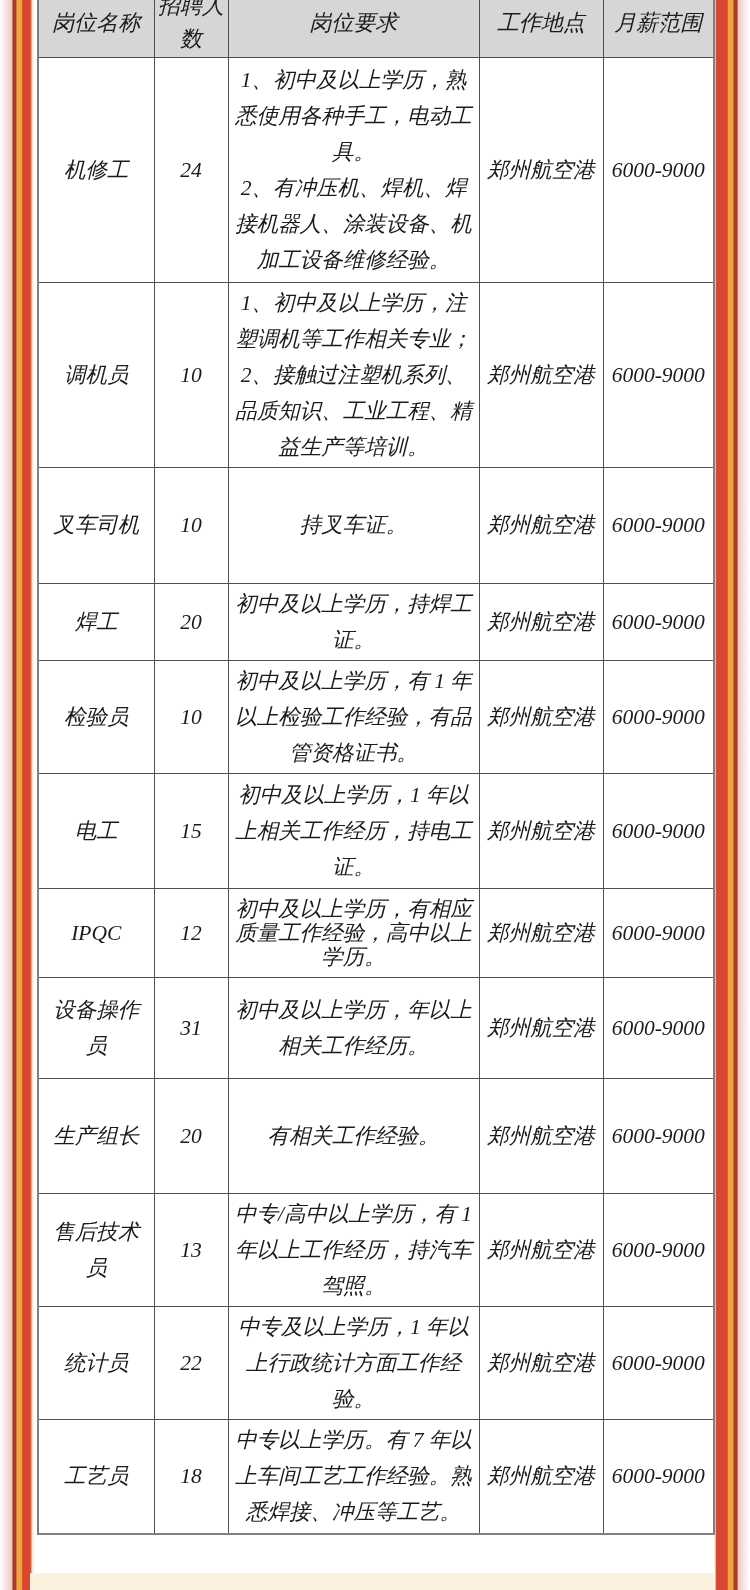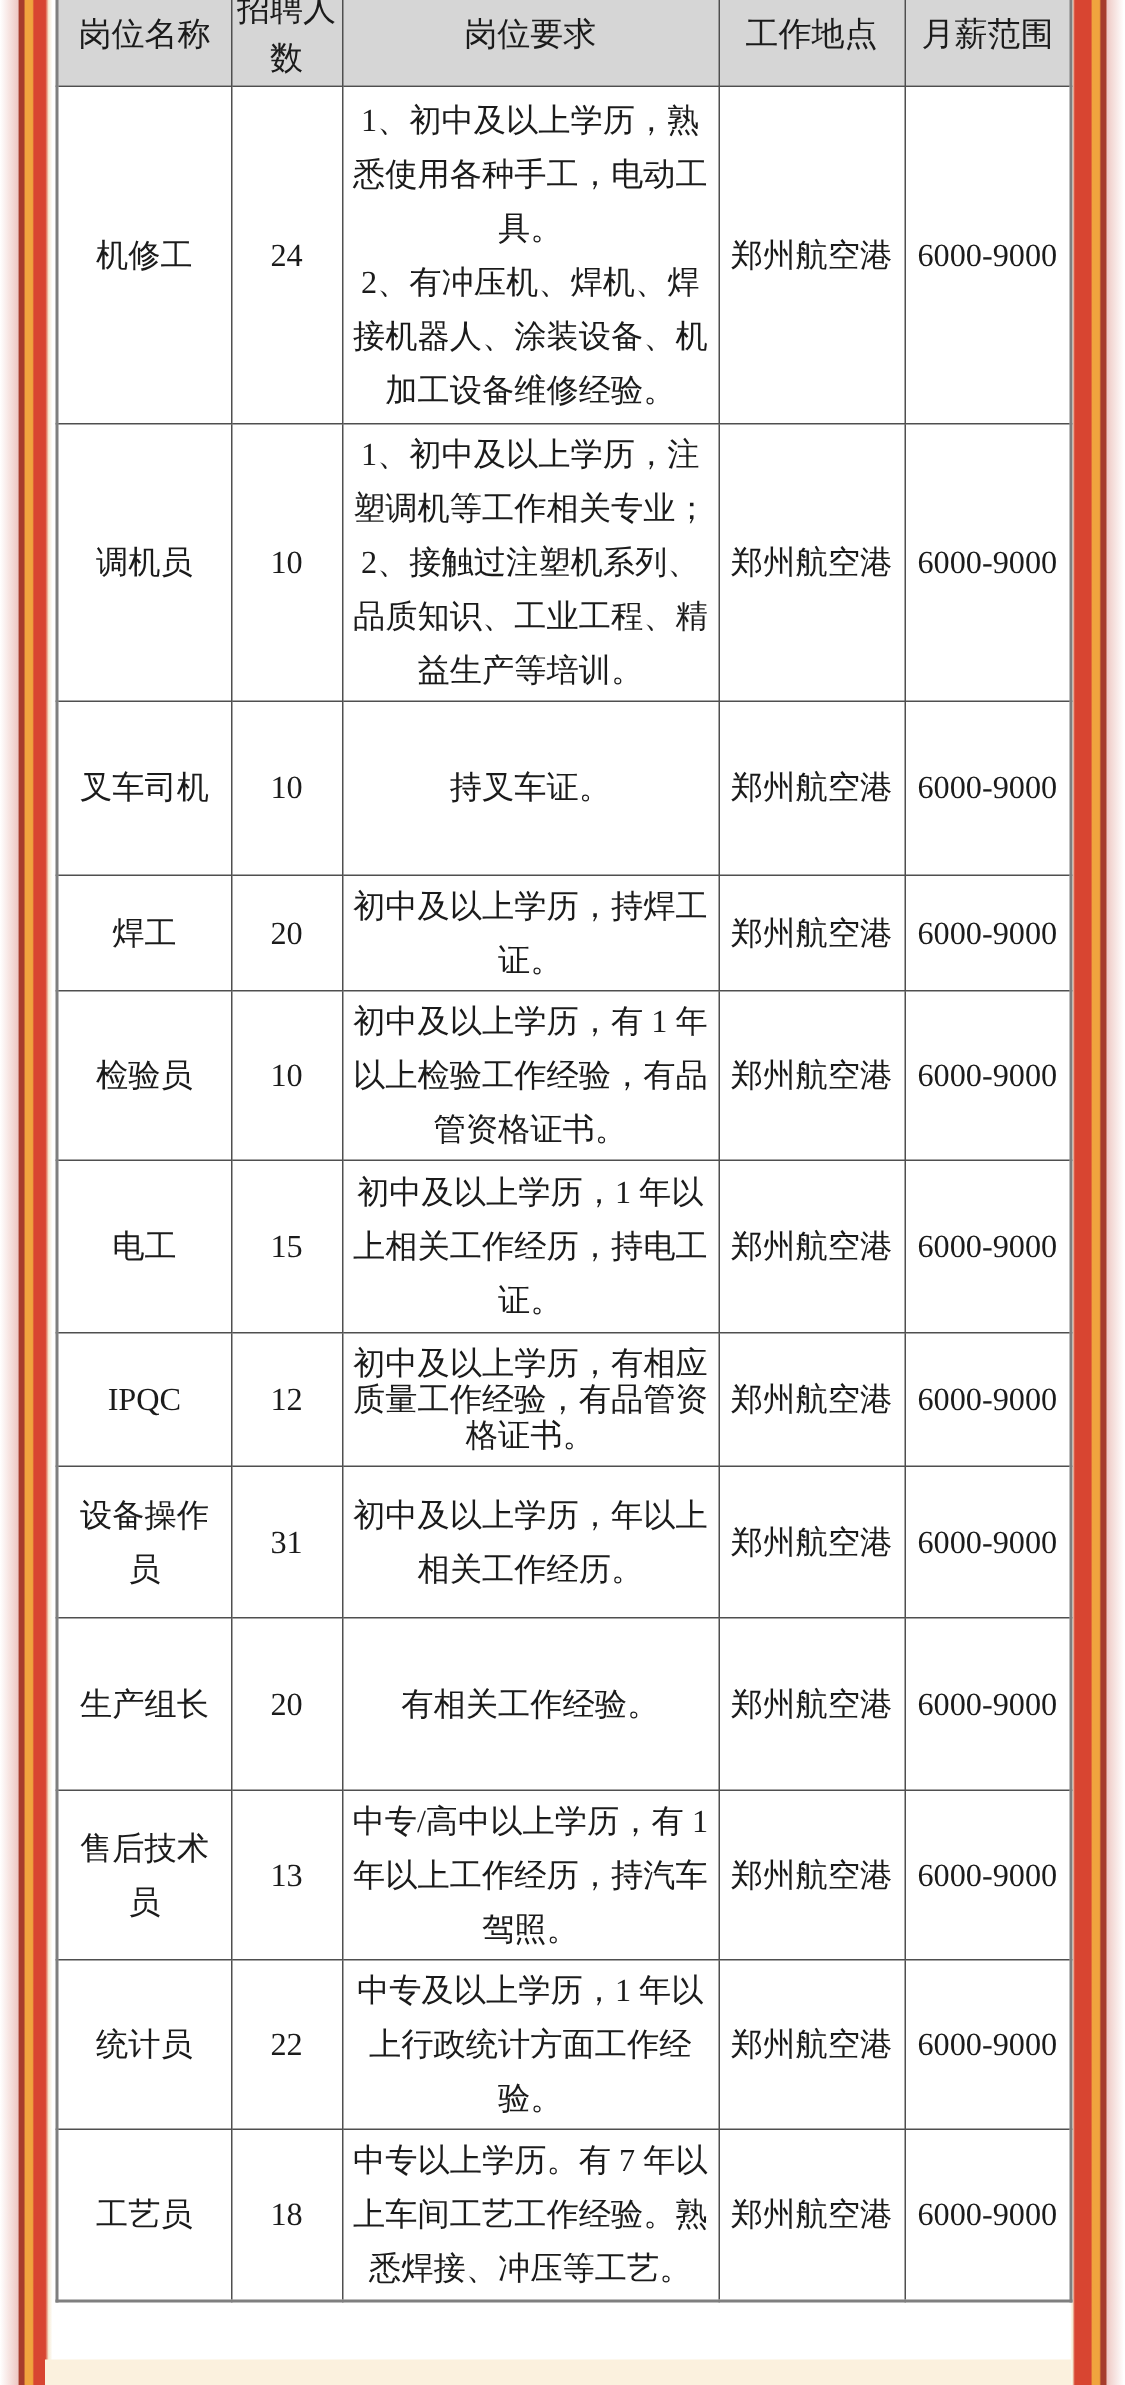--- a/index.html
+++ b/index.html
@@ -1,19 +1,19 @@
 <!DOCTYPE html>
 <html><head>
 <meta charset="utf-8">
 <style>
   * { margin:0; padding:0; box-sizing:border-box; }
   html,body { width:750px; background:#fff; }
   body { font-family:"Liberation Serif","DejaVu Serif",serif; }
 
-  .poster { position:relative; width:750px; height:1590px; background:#ffffff; overflow:hidden; }
+  .poster { position:relative; width:750px; height:1590px; background:#ffffff; overflow:hidden;font-style:italic; }
 
   .stripe { position:absolute; top:0; height:1590px; }
   .stripe-left { left:0; width:36px;
     background:linear-gradient(to right,
       #ffffff 0%, #f3d8d4 24%, #eec9c5 33%, #a63c2c 36%, #a63c2c 44%,
       #f0a43e 47%, #f0a43e 60%, #d84531 63%, #d84531 84%, #f6ead2 90%, #ffffff 97%); }
   .stripe-right { right:0; width:38px;
     background:linear-gradient(to left,
       #ffffff 2%, #f3d8d4 24%, #eec9c5 31%, #a63c2c 34%, #a63c2c 42%,
       #f0a43e 45%, #f0a43e 57%, #d84531 60%, #d84531 88%, #f6ead2 92%, #ffffff 96%); }
@@ -111,21 +111,21 @@
         <tr>
     <td class="c-name">电工</td>
     <td class="c-count">15</td>
     <td class="c-req">初中及以上学历，1 年以上相关工作经历，持电工证。</td>
     <td class="c-loc">郑州航空港</td>
     <td class="c-sal">6000-9000</td>
   </tr>
         <tr>
     <td class="c-name">IPQC</td>
     <td class="c-count">12</td>
-    <td class="c-req">初中及以上学历，有相应质量工作经验，有品管资格证书。</td>
+    <td class="c-req">初中及以上学历，有相应质量工作经验，高中以上学历。</td>
     <td class="c-loc">郑州航空港</td>
     <td class="c-sal">6000-9000</td>
   </tr>
         <tr>
     <td class="c-name">设备操作员</td>
     <td class="c-count">31</td>
     <td class="c-req">初中及以上学历，年以上相关工作经历。</td>
     <td class="c-loc">郑州航空港</td>
     <td class="c-sal">6000-9000</td>
   </tr>

